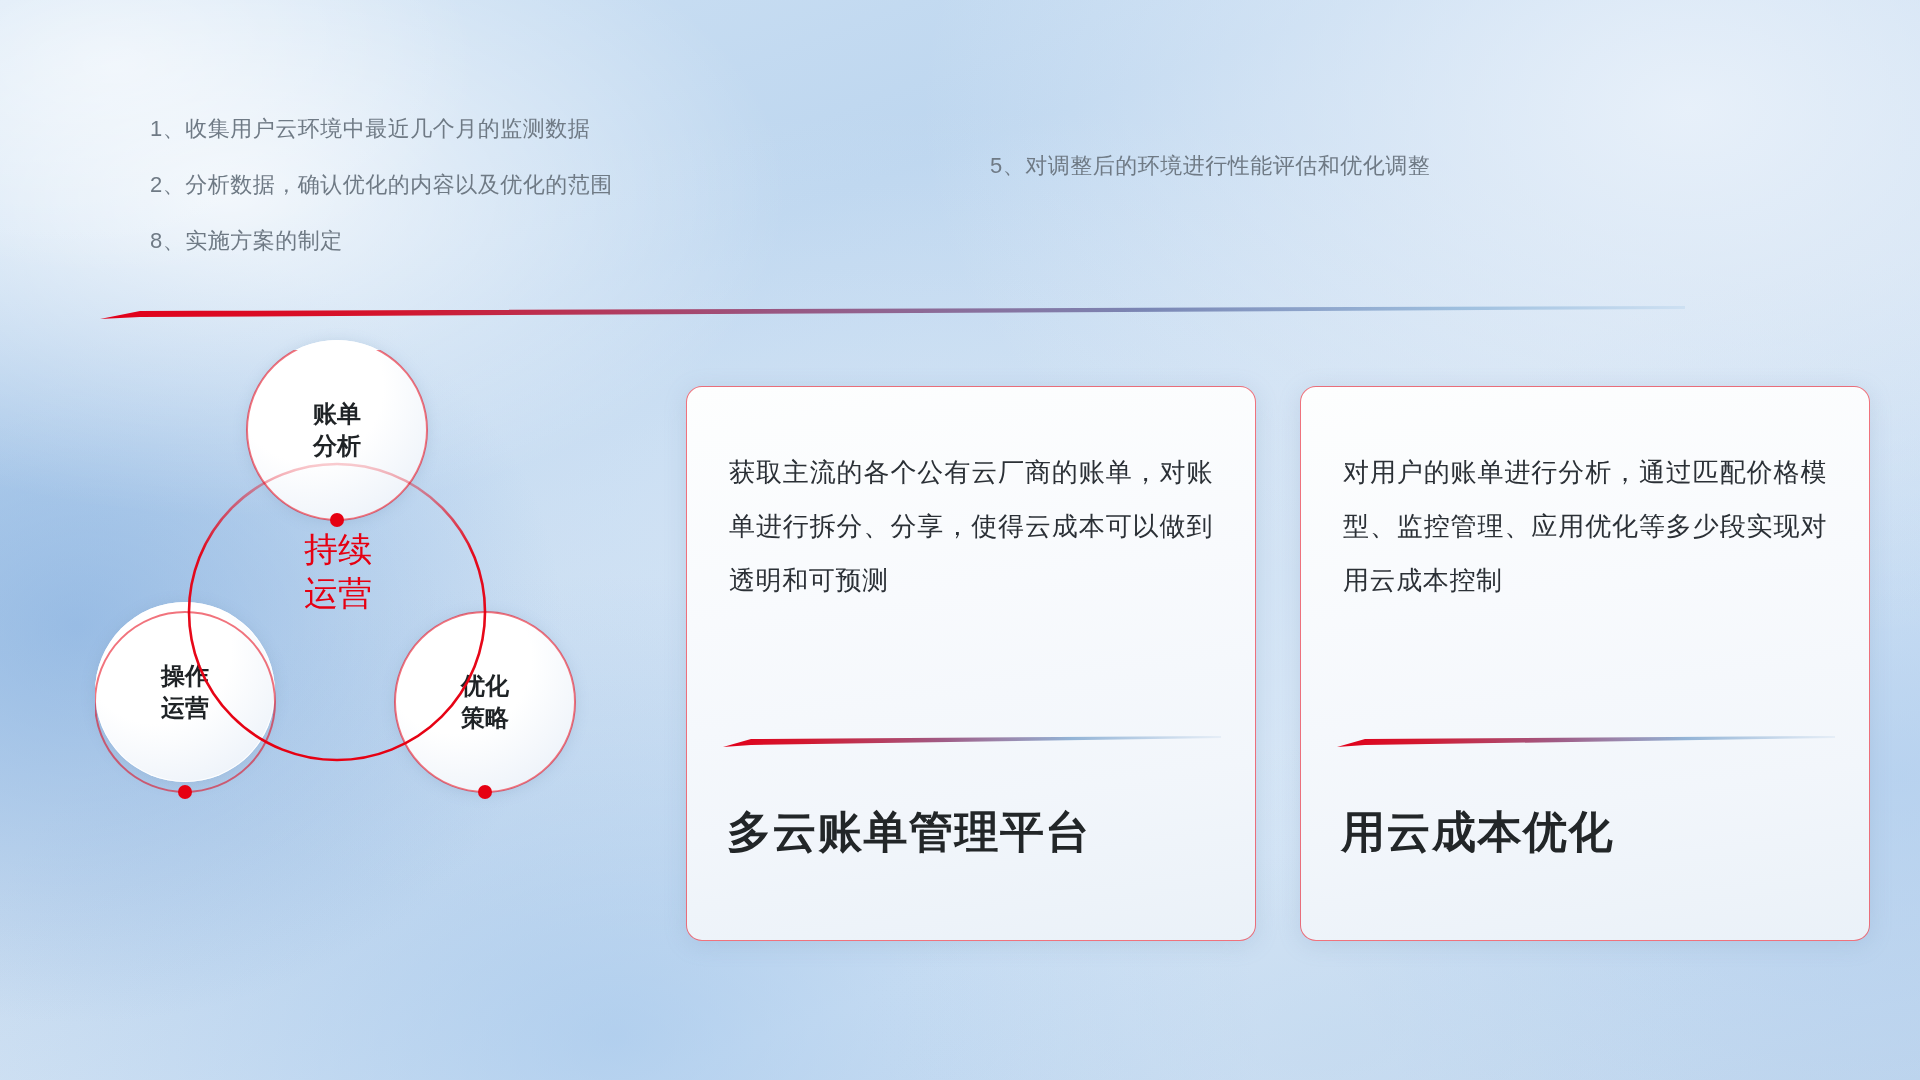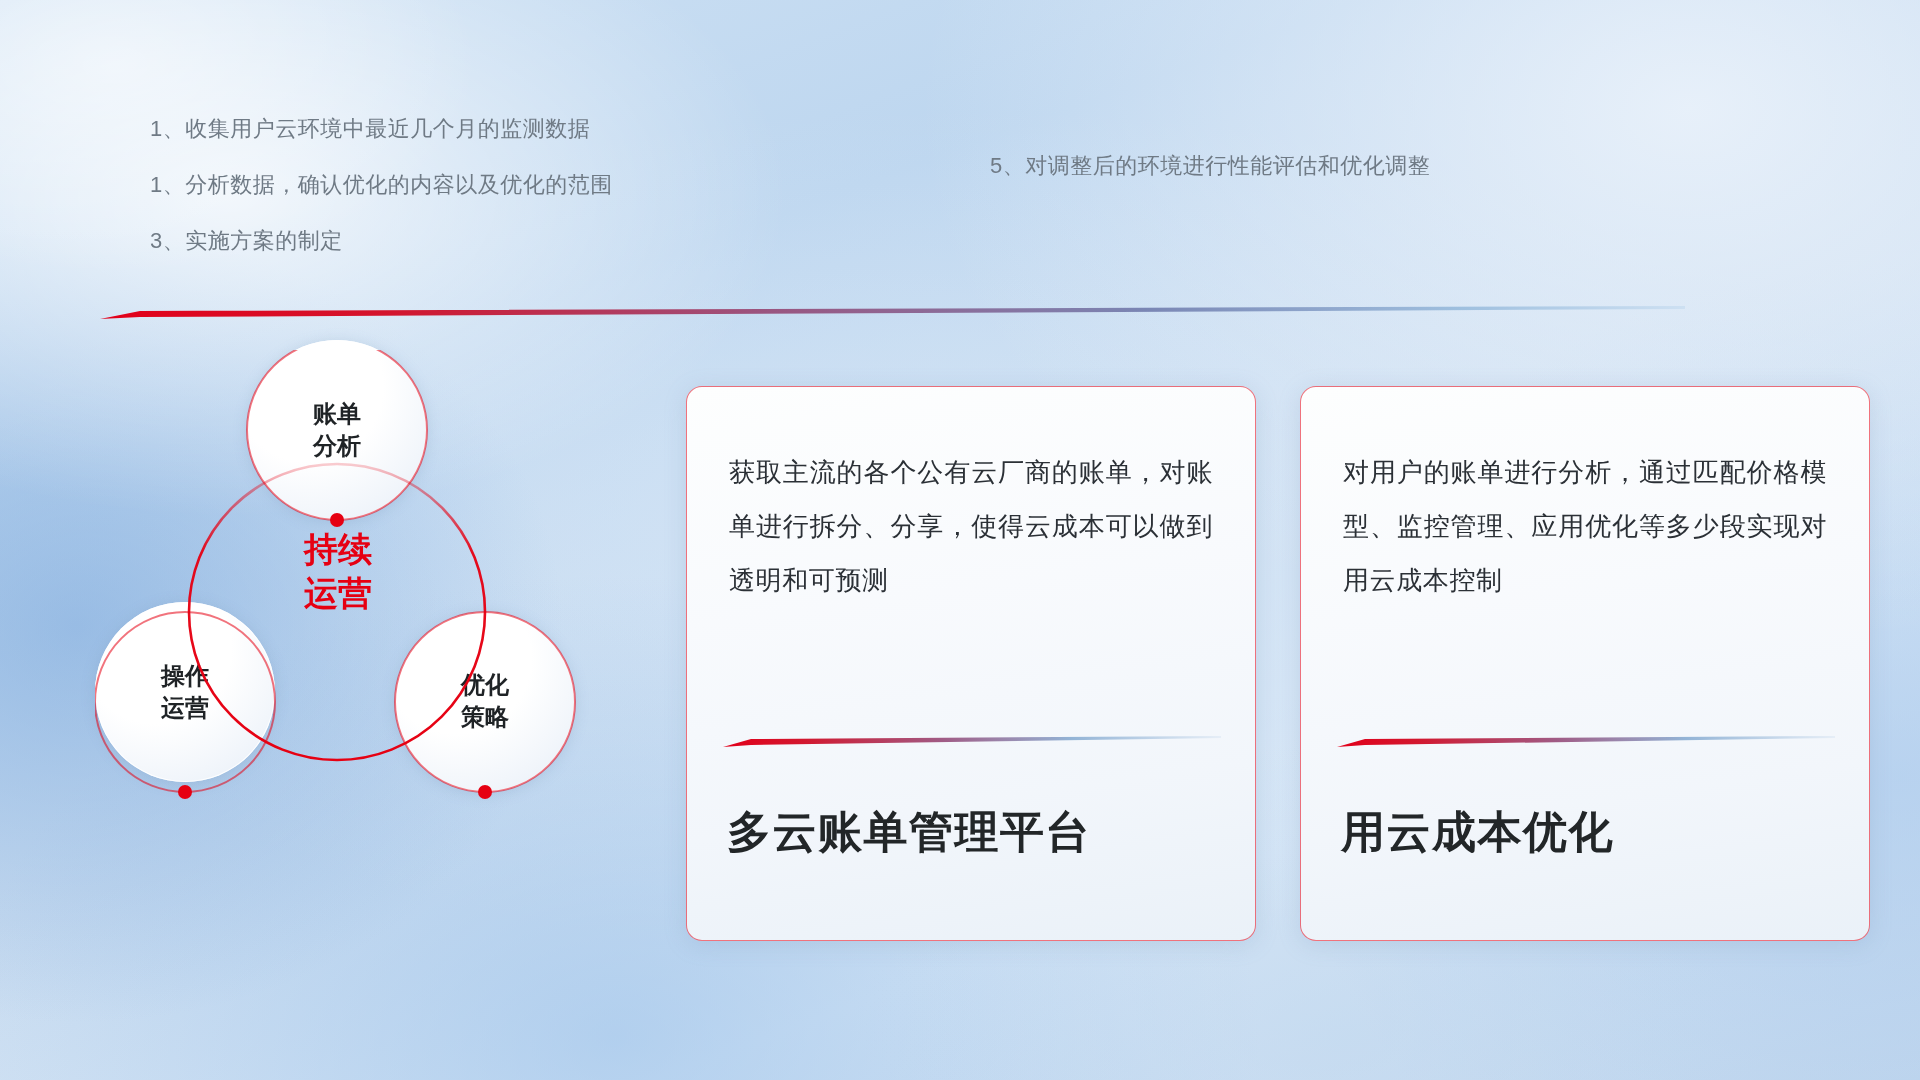--- a/index.html
+++ b/index.html
@@ -67,28 +67,28 @@
     box-shadow:0 2px 14px rgba(120,150,185,0.28), inset 0 0 0 1px rgba(255,255,255,0.9);
     display:flex; align-items:center; justify-content:center;
     text-align:center;
   }
   .bubble span{
     font-size:24px; font-weight:bold; color:#1f2326; line-height:1.32;
     white-space:pre-line;
   }
   #bubble-top    { left:152px; top:-10px;  width:180px; height:180px; }
   #bubble-left   { left:0px;   top:252px;  width:180px; height:180px; }
-  #bubble-right  { left:300px; top:262px;  width:180px; height:180px;font-family:Liberation Serif, serif; }
+  #bubble-right  { left:300px; top:262px;  width:180px; height:180px; }
 
   #center-label{
     position:absolute;
     left:168px; top:178px;
     width:150px;
     text-align:center;
-    font-size:34px; font-weight:bold; color:#e60012;
+    font-size:34px; font-weight:normal; color:#e60012;
     line-height:1.28; white-space:pre-line;
     z-index:6;
   }
 
   
   .card{
     position:absolute; z-index:5;
     width:570px; height:555px;
     border-radius:16px;
     background:linear-gradient(172deg,#fdfefe 0%, #f8fafd 38%, #f2f6fb 72%, #eaf1f8 100%);
@@ -120,22 +120,22 @@
     white-space:nowrap;
   }
 </style>
 </head>
 <body>
 
 <div id="slide">
 
   <div class="steps" id="steps-left">
     <div class="step-line">1、收集用户云环境中最近几个月的监测数据</div>
-    <div class="step-line">1、分析数据，确认优化的内容以及优化的范围</div>
-    <div class="step-line">3、实施方案的制定</div>
+    <div class="step-line">2、分析数据，确认优化的内容以及优化的范围</div>
+    <div class="step-line">8、实施方案的制定</div>
   </div>
 
   <div class="steps" id="steps-right">
     <div class="step-line">5、对调整后的环境进行性能评估和优化调整</div>
   </div>
 
   <svg id="divider" viewBox="0 0 1585 14" preserveAspectRatio="none">
     <defs>
       <linearGradient id="divGrad" x1="0" y1="0" x2="1" y2="0">
         <stop offset="0" stop-color="#e2001a"></stop>

